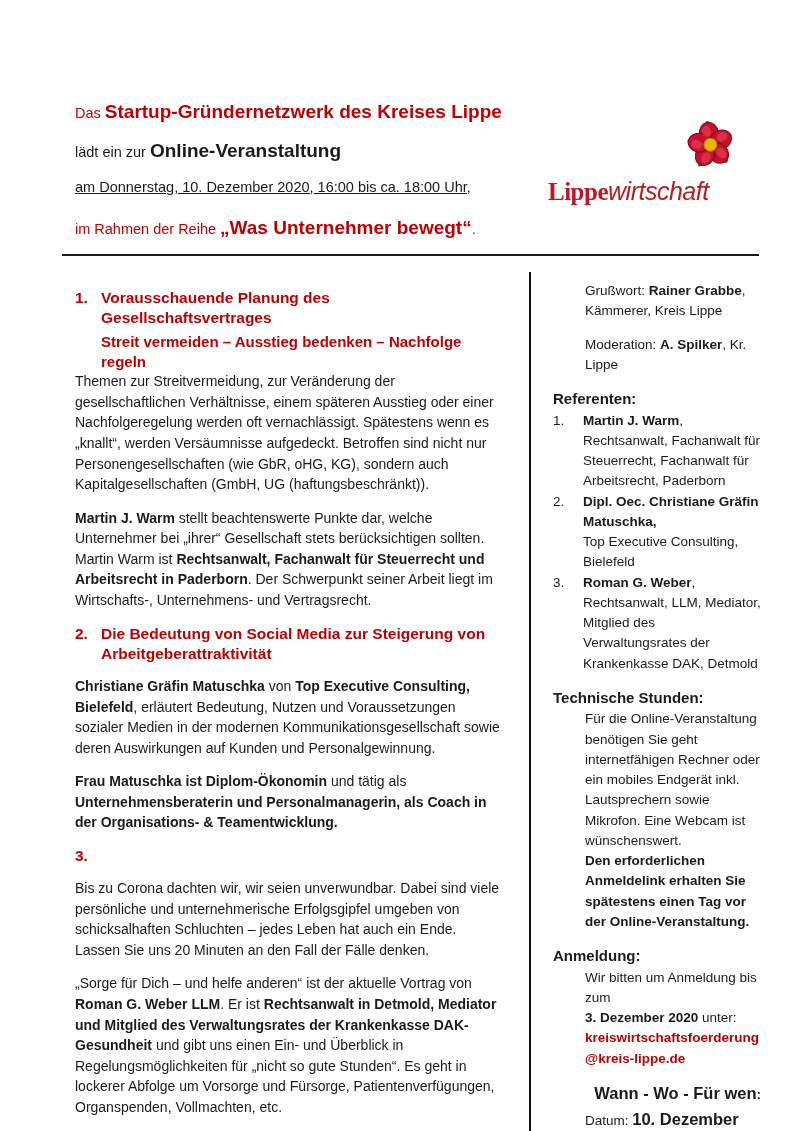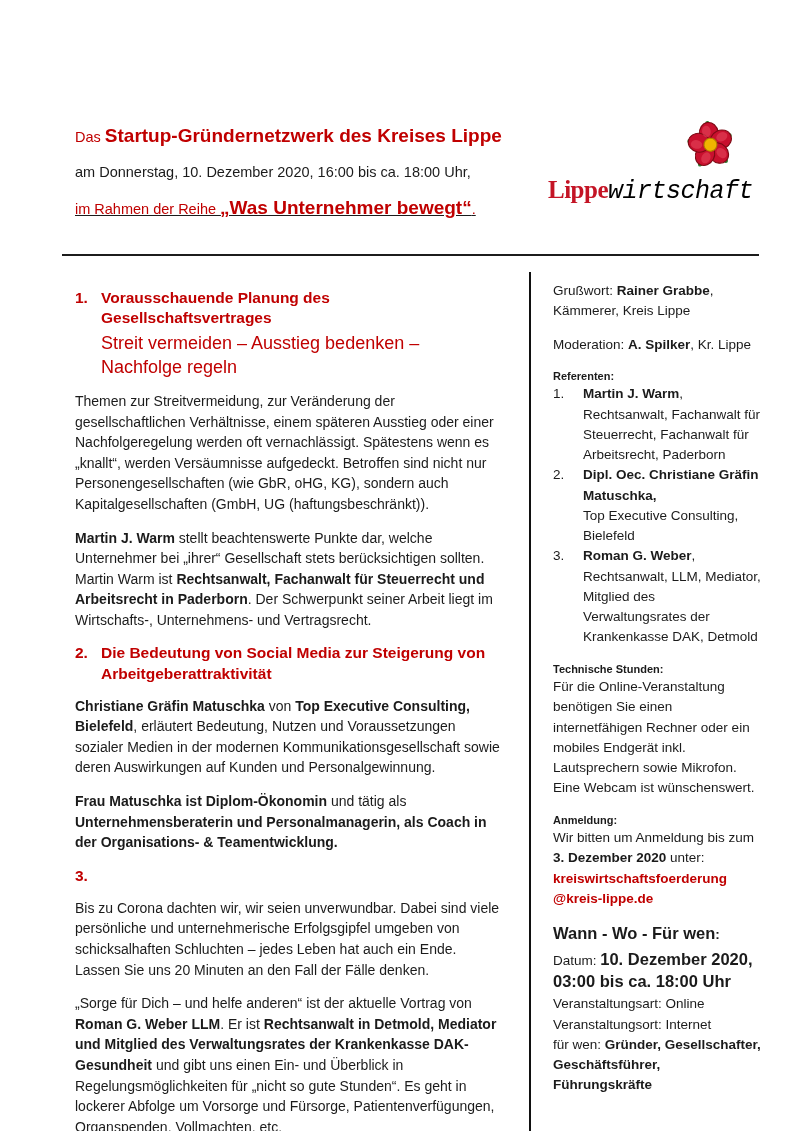--- a/index.html
+++ b/index.html
@@ -12,72 +12,73 @@
   body{
     width:800px;height:1131px;
     font-family:"Liberation Sans",sans-serif;
     color:var(--ink);
     position:relative;
     overflow:hidden;
   }
   .page{width:800px;height:1131px;position:relative;background:#fff;}
 
   
-  .header{position:absolute;top:124px;left:75px;width:460px;}
+  .header{position:absolute;top:100px;left:75px;width:460px;}
   .h-line{font-size:14.5px;line-height:1.25;margin-bottom:15px;color:var(--ink);}
   .h-line:nth-child(3){margin-bottom:20px;text-decoration:underline;}
   .b{font-weight:700;}
   .r{color:var(--red);}
   .xl{font-size:19px;}
   .lg{font-size:16.5px;}
 
   
   .logo{position:absolute;top:118px;left:548px;width:200px;height:88px;}
   .logo-rose{position:absolute;top:0;right:2px;width:74px;height:52px;}
   .logo-text{position:absolute;bottom:0;left:0;font-size:25px;white-space:nowrap;}
   .logo-red{font-weight:700;color:var(--logo-red);letter-spacing:-0.5px;font-family:Liberation Serif, serif;}
-  .logo-serif{font-family:Liberation Mono, monospace;font-style:italic;color:#000000;letter-spacing:-0.5px;margin-top:20px;}
+  .logo-serif{font-family:Liberation Sans, sans-serif;font-style:italic;color:#b91c1c;letter-spacing:-0.5px;margin-top:20px;}
 
   
   .rule{position:absolute;top:254px;left:62px;width:697px;border-top:2px solid #1c1c1c;}
   .columns{
     position:absolute;top:272px;left:75px;width:686px;
     display:flex;align-items:stretch;
   }
   .col-left{width:428px;padding-top:10px;}
   .divider{width:2px;background:#111;margin-left:26px;margin-right:0;min-height:758px;}
   .col-right{flex:1;padding-left:22px;padding-top:9px;}
 
   
   .section-head{display:flex;color:var(--red);font-weight:700;font-size:15.5px;line-height:1.3;margin-bottom:4px;margin-top:6px;}
   .section-num{width:26px;flex:0 0 26px;}
-  .section-sub{margin-left:26px;color:var(--red);font-weight:400;font-size:18px;line-height:1.3;margin-bottom:12px;}
+  .section-sub{margin-left:26px;color:var(--red);font-weight:700;font-size:15px;line-height:1.3;margin-bottom:0;}
   .para{font-size:14px;line-height:1.47;margin-bottom:13px;white-space:pre-line;}
   .section{margin-bottom:4px;}
   .section .section-head.no-sub{margin-bottom:12px;}
 
   
-  .rp{font-size:13.5px;line-height:1.5;margin-bottom:13px;white-space:pre-line;}
-  .rhead{font-size:11px;font-weight:700;line-height:1.5;}
+  .rp{font-size:13.5px;line-height:1.5;margin-bottom:13px;white-space:pre-line;margin-left:32px;}
+  .rhead{font-size:15px;font-weight:700;line-height:1.5;}
   .rlist{margin-bottom:13px;}
   .rlist-item{display:flex;font-size:13.5px;line-height:1.5;}
   .rlist-num{flex:0 0 30px;}
   .rlist-body{flex:1;white-space:pre-line;}
   .email-link{display:inline;cursor:pointer;text-decoration:none;}
-  .wann-head{font-size:13.5px;margin-bottom:2px;line-height:1.45;}
+  .wann-head{font-size:13.5px;margin-bottom:2px;line-height:1.45;text-align:right;}
   .rp.tight{margin-bottom:0;}
   .rp.datum{line-height:1.35;margin-bottom:2px;}
 </style>
 </head>
 <body>
 
 <div class="page">
 
   <div class="header">
     <div class="h-line"><span class="r">Das </span><span class="b r xl">Startup-Gründernetzwerk des Kreises Lippe</span></div>
+    <div class="h-line"><span>lädt ein zur </span><span class="b xl">Online-Veranstaltung</span></div>
     <div class="h-line"><span>am Donnerstag, 10. Dezember 2020, 16:00 bis ca. 18:00 Uhr,</span></div>
     <div class="h-line"><span class="r">im Rahmen der Reihe </span><span class="b r xl">„Was Unternehmer bewegt“</span><span class="r">.</span></div>
   </div>
 
   <div class="logo">
     <svg class="logo-rose" viewBox="0 0 100 72" aria-hidden="true">
       <g transform="translate(52,37) rotate(-8)">
         <g fill="#2e7d32">
           <circle cx="0" cy="-30" r="3"></circle>
           <circle cx="28" cy="-9" r="3"></circle>
@@ -162,22 +163,22 @@
 Top Executive Consulting,
 Bielefeld</span></span>
         </div>
         <div class="rlist-item">
           <span class="rlist-num">3.</span>
           <span class="rlist-body"><span class="b">Roman G. Weber</span><span>, Rechtsanwalt, LLM, Mediator, Mitglied des Verwaltungsrates der Krankenkasse DAK, Detmold</span></span>
         </div>
       </div>
 
       <div class="rhead">Technische Stunden:</div>
-      <div class="rp"><span>Für die Online-Veranstaltung benötigen Sie einen internetfähigen Rechner oder ein mobiles Endgerät inkl. Lautsprechern sowie Mikrofon. Eine Webcam ist wünschenswert.
-</span></div>
+      <div class="rp"><span>Für die Online-Veranstaltung benötigen Sie geht internetfähigen Rechner oder ein mobiles Endgerät inkl. Lautsprechern sowie Mikrofon. Eine Webcam ist wünschenswert.
+</span><span class="b">Den erforderlichen Anmeldelink erhalten Sie spätestens einen Tag vor der Online-Veranstaltung.</span></div>
 
       <div class="rhead">Anmeldung:</div>
       <div class="rp tight"><span>Wir bitten um Anmeldung bis zum
 </span><span class="b">3. Dezember 2020</span><span> unter:</span></div>
       <div class="rp"><span class="email-link"><span class="b r">kreiswirtschaftsfoerderung
 @kreis-lippe.de</span></span></div>
 
       <div class="wann-head"><span class="b lg">Wann - Wo - Für wen</span><span class="b">:</span></div>
       <div class="rp datum"><span>Datum: </span><span class="b lg">10. Dezember 2020, 03:00 bis ca. 18:00 Uhr</span></div>
       <div class="rp tight"><span>Veranstaltungsart: Online</span></div>

